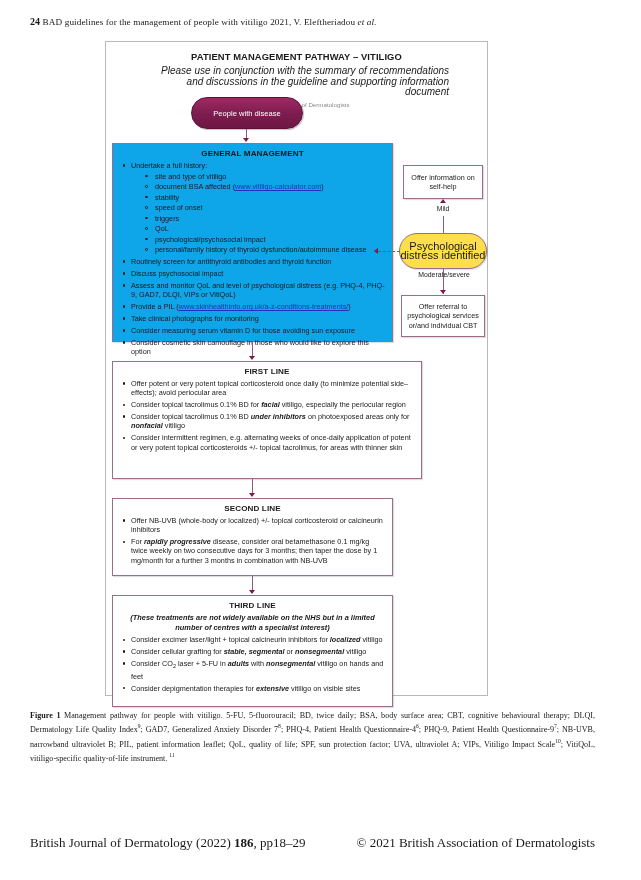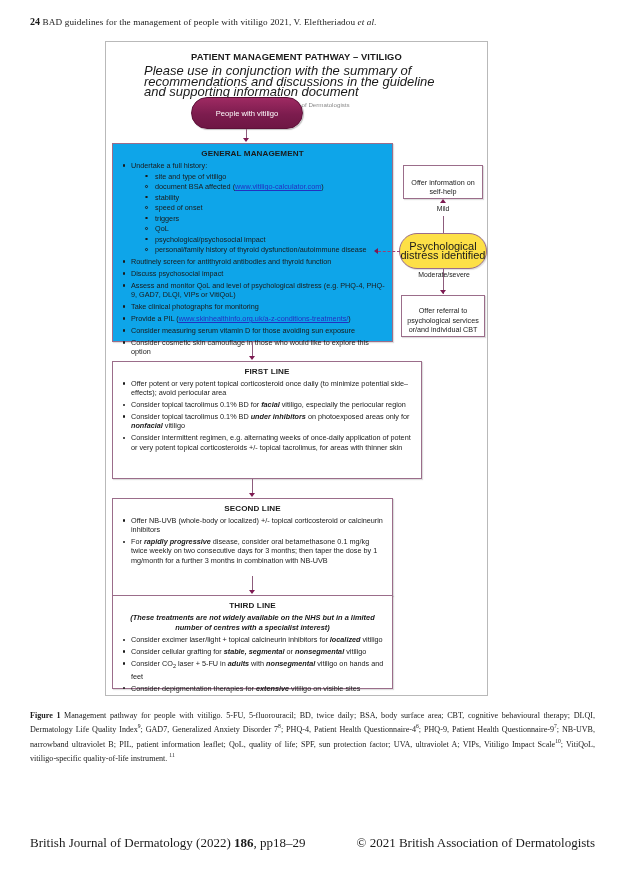--- a/index.html
+++ b/index.html
@@ -22,22 +22,22 @@
     position:absolute;left:105px;top:41px;width:383px;height:655px;
     border:1px solid #b9b9b9;background:#fff;box-sizing:border-box;
   }
 
   .fig-title{
     text-align:center;font-family:"Liberation Sans", sans-serif;
     font-weight:bold;font-size:9.4px;letter-spacing:.1px;
     margin-top:9px;
   }
   .fig-sub{
-    text-align:left;font-family:"Liberation Sans", sans-serif;
-    font-style:italic;font-size:13px;line-height:10.5px;
+    text-align:right;font-family:"Liberation Sans", sans-serif;
+    font-style:italic;font-size:10px;line-height:10.5px;
     margin-top:4px;padding:0 38px;
   }
   .fig-copy{
     text-align:center;font-family:"Liberation Sans", sans-serif;
     font-size:6.2px;color:#8a8a8a;margin-top:3px;
   }
 
   
   .node{position:absolute;box-sizing:border-box;}
 
@@ -87,21 +87,21 @@
     content:"";position:absolute;left:0px;top:3px;
     width:2.7px;height:2.7px;border-radius:50%;
     border:.8px solid #1a1a1a;background:transparent;box-sizing:border-box;
   }
   .lnk{color:#2330c0;text-decoration:underline;}
   .bi{font-weight:bold;font-style:italic;}
 
   
   .sbox{
     font-family:"Liberation Sans", sans-serif;font-size:7.2px;line-height:9.2px;
-    text-align:center;display:flex;align-items:flex-end;justify-content:center;
+    text-align:center;display:flex;align-items:center;justify-content:center;
     padding:2px 4px;
   }
   .oval-dx{
     border:1px solid #9b6d8a;background:#fde047;border-radius:50%/50%;
     border-radius:30px;
     font-family:"Liberation Sans", sans-serif;font-size:11px;line-height:9.2px;
     text-align:center;display:flex;align-items:center;justify-content:center;
     box-shadow:1px 1px 1px rgba(0,0,0,.13);
   }
 
@@ -156,21 +156,21 @@
   <span>BAD guidelines for the management of people with vitiligo 2021,  V. Eleftheriadou </span><span class="ital">et al.</span>
 </div>
 
 <div class="figframe">
 
   <div class="fig-title">PATIENT MANAGEMENT PATHWAY – VITILIGO</div>
   <div class="fig-sub">Please use in conjunction with the summary of recommendations and discussions in the guideline and supporting information document</div>
   <div class="fig-copy">© British Association of Dermatologists</div>
 
   <div class="node oval-start">
-    <span>People with vitiligo</span>
+    <span>People with disease</span>
   </div>
 
   <div class="vline" style="left:140px;top:87px;height:10px;"></div>
   <div class="arrow-d" style="left:137px;top:96px;"></div>
 
   <div class="node box pink" style="left:6px;top:101px;width:281px;height:199px;">
     <div class="box-title">GENERAL MANAGEMENT</div>
     <ul class="l1">
       <li>
         <span>Undertake a full history:</span>
@@ -181,22 +181,22 @@
           <li>speed of onset</li>
           <li>triggers</li>
           <li>QoL</li>
           <li>psychological/psychosocial impact</li>
           <li>personal/family history of thyroid dysfunction/autoimmune disease</li>
         </ul>
       </li>
       <li>Routinely screen for antithyroid antibodies and thyroid function</li>
       <li>Discuss psychosocial impact</li>
       <li>Assess and monitor QoL and level of psychological distress (e.g. PHQ-4, PHQ-9, GAD7, DLQI, VIPs or VitiQoL)</li>
+      <li><span>Provide a PIL (</span><span class="lnk">www.skinhealthinfo.org.uk/a-z-conditions-treatments/</span><span>)</span></li>
       <li>Take clinical photographs for monitoring</li>
-      <li><span>Provide a PIL (</span><span class="lnk">www.skinhealthinfo.org.uk/a-z-conditions-treatments/</span><span>)</span></li>
       <li>Consider measuring serum vitamin D for those avoiding sun exposure</li>
       <li>Consider cosmetic skin camouflage in those who would like to explore this option</li>
       <li>Offer 4* or 5* UVA SPF 50 sunscreen</li>
     </ul>
   </div>
 
   <div class="node box sbox" style="left:297px;top:123px;width:80px;height:34px;">
     <span>Offer information on self-help</span>
   </div>
 
@@ -229,32 +229,32 @@
       <li>Offer potent or very potent topical corticosteroid once daily (to minimize potential side–effects); avoid periocular area</li>
       <li>Consider topical tacrolimus 0.1% BD for <span class="bi">facial</span> vitiligo, especially the periocular region</li>
       <li>Consider topical tacrolimus 0.1% BD <span class="bi">under inhibitors</span> on photoexposed areas only for <span class="bi">nonfacial</span> vitiligo</li>
       <li>Consider intermittent regimen, e.g. alternating weeks of once-daily application of potent or very potent topical corticosteroids +/- topical tacrolimus, for areas with thinner skin</li>
     </ul>
   </div>
 
   <div class="vline" style="left:146px;top:437px;height:15px;"></div>
   <div class="arrow-d" style="left:143px;top:451px;"></div>
 
-  <div class="node box" style="left:6px;top:456px;width:281px;height:98px;">
+  <div class="node box" style="left:6px;top:456px;width:281px;height:78px;">
     <div class="box-title">SECOND LINE</div>
     <ul class="l1">
       <li>Offer NB-UVB (whole-body or localized) +/- topical corticosteroid or calcineurin inhibitors</li>
       <li>For <span class="bi">rapidly progressive</span> disease, consider oral betamethasone 0.1 mg/kg twice weekly on two consecutive days for 3 months; then taper the dose by 1 mg/month for a further 3 months in combination with NB-UVB</li>
     </ul>
   </div>
 
   <div class="vline" style="left:146px;top:534px;height:15px;"></div>
   <div class="arrow-d" style="left:143px;top:548px;"></div>
 
-  <div class="node box" style="left:6px;top:553px;width:281px;height:94px;">
+  <div class="node box" style="left:6px;top:553px;width:281px;height:112px;">
     <div class="box-title">THIRD LINE</div>
     <div class="box-sub">(These treatments are not widely available on the NHS but in a limited number of centres with a specialist interest)</div>
     <ul class="l1">
       <li>Consider excimer laser/light + topical calcineurin inhibitors for <span class="bi">localized</span> vitiligo</li>
       <li>Consider cellular grafting for <span class="bi">stable, segmental</span> or <span class="bi">nonsegmental</span> vitiligo</li>
       <li>Consider CO<sub style="font-size:5.5px;">2</sub> laser + 5-FU in <span class="bi">adults</span> with <span class="bi">nonsegmental</span> vitiligo on hands and feet</li>
       <li>Consider depigmentation therapies for <span class="bi">extensive</span> vitiligo on visible sites</li>
     </ul>
   </div>
 

